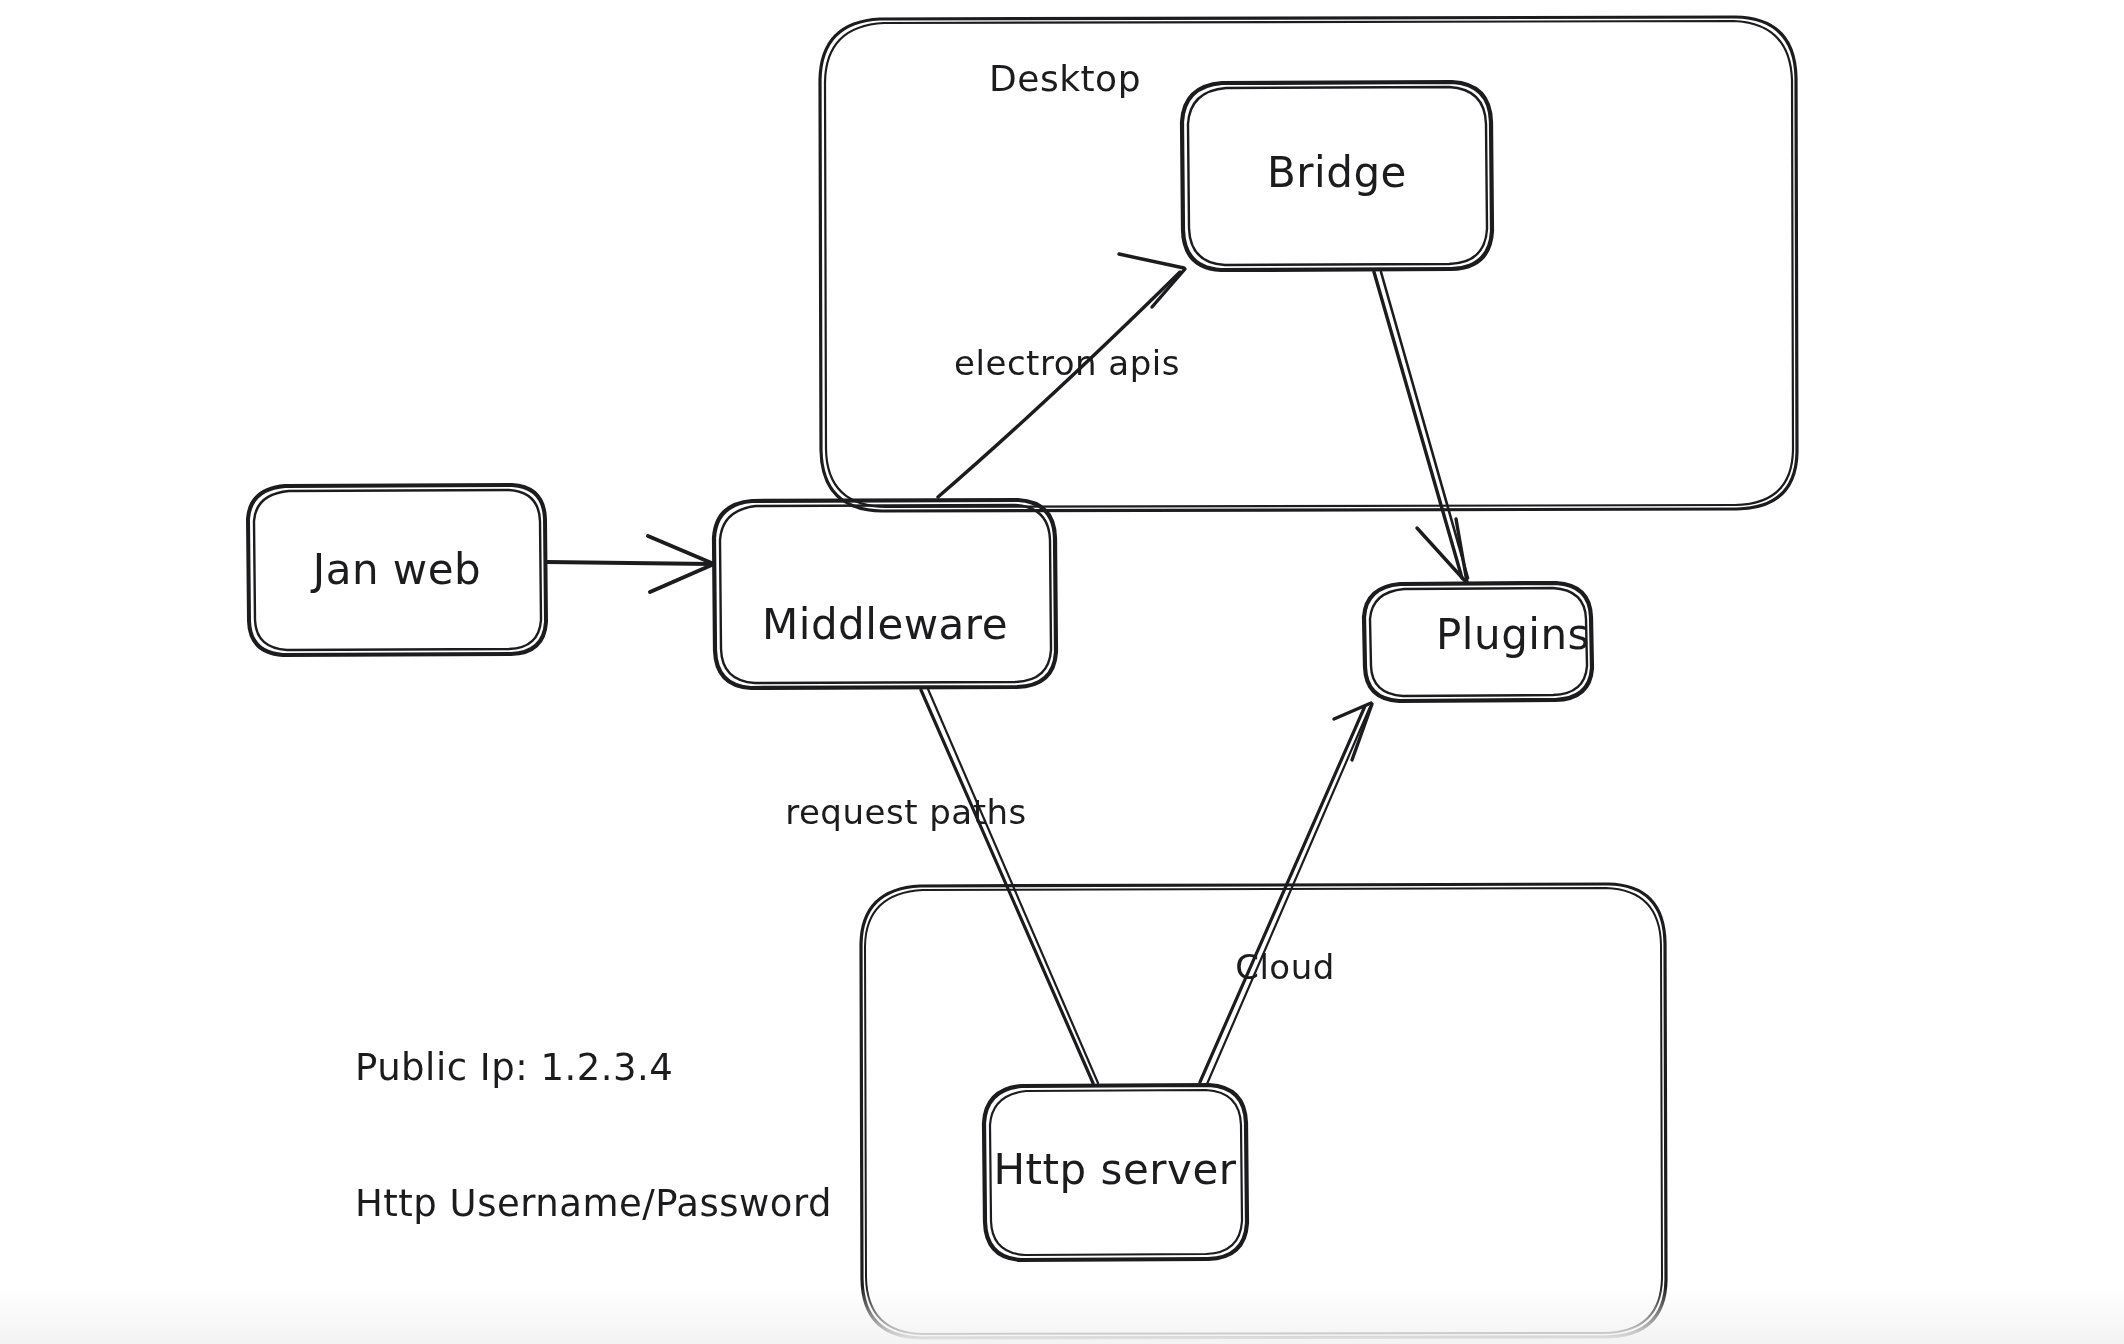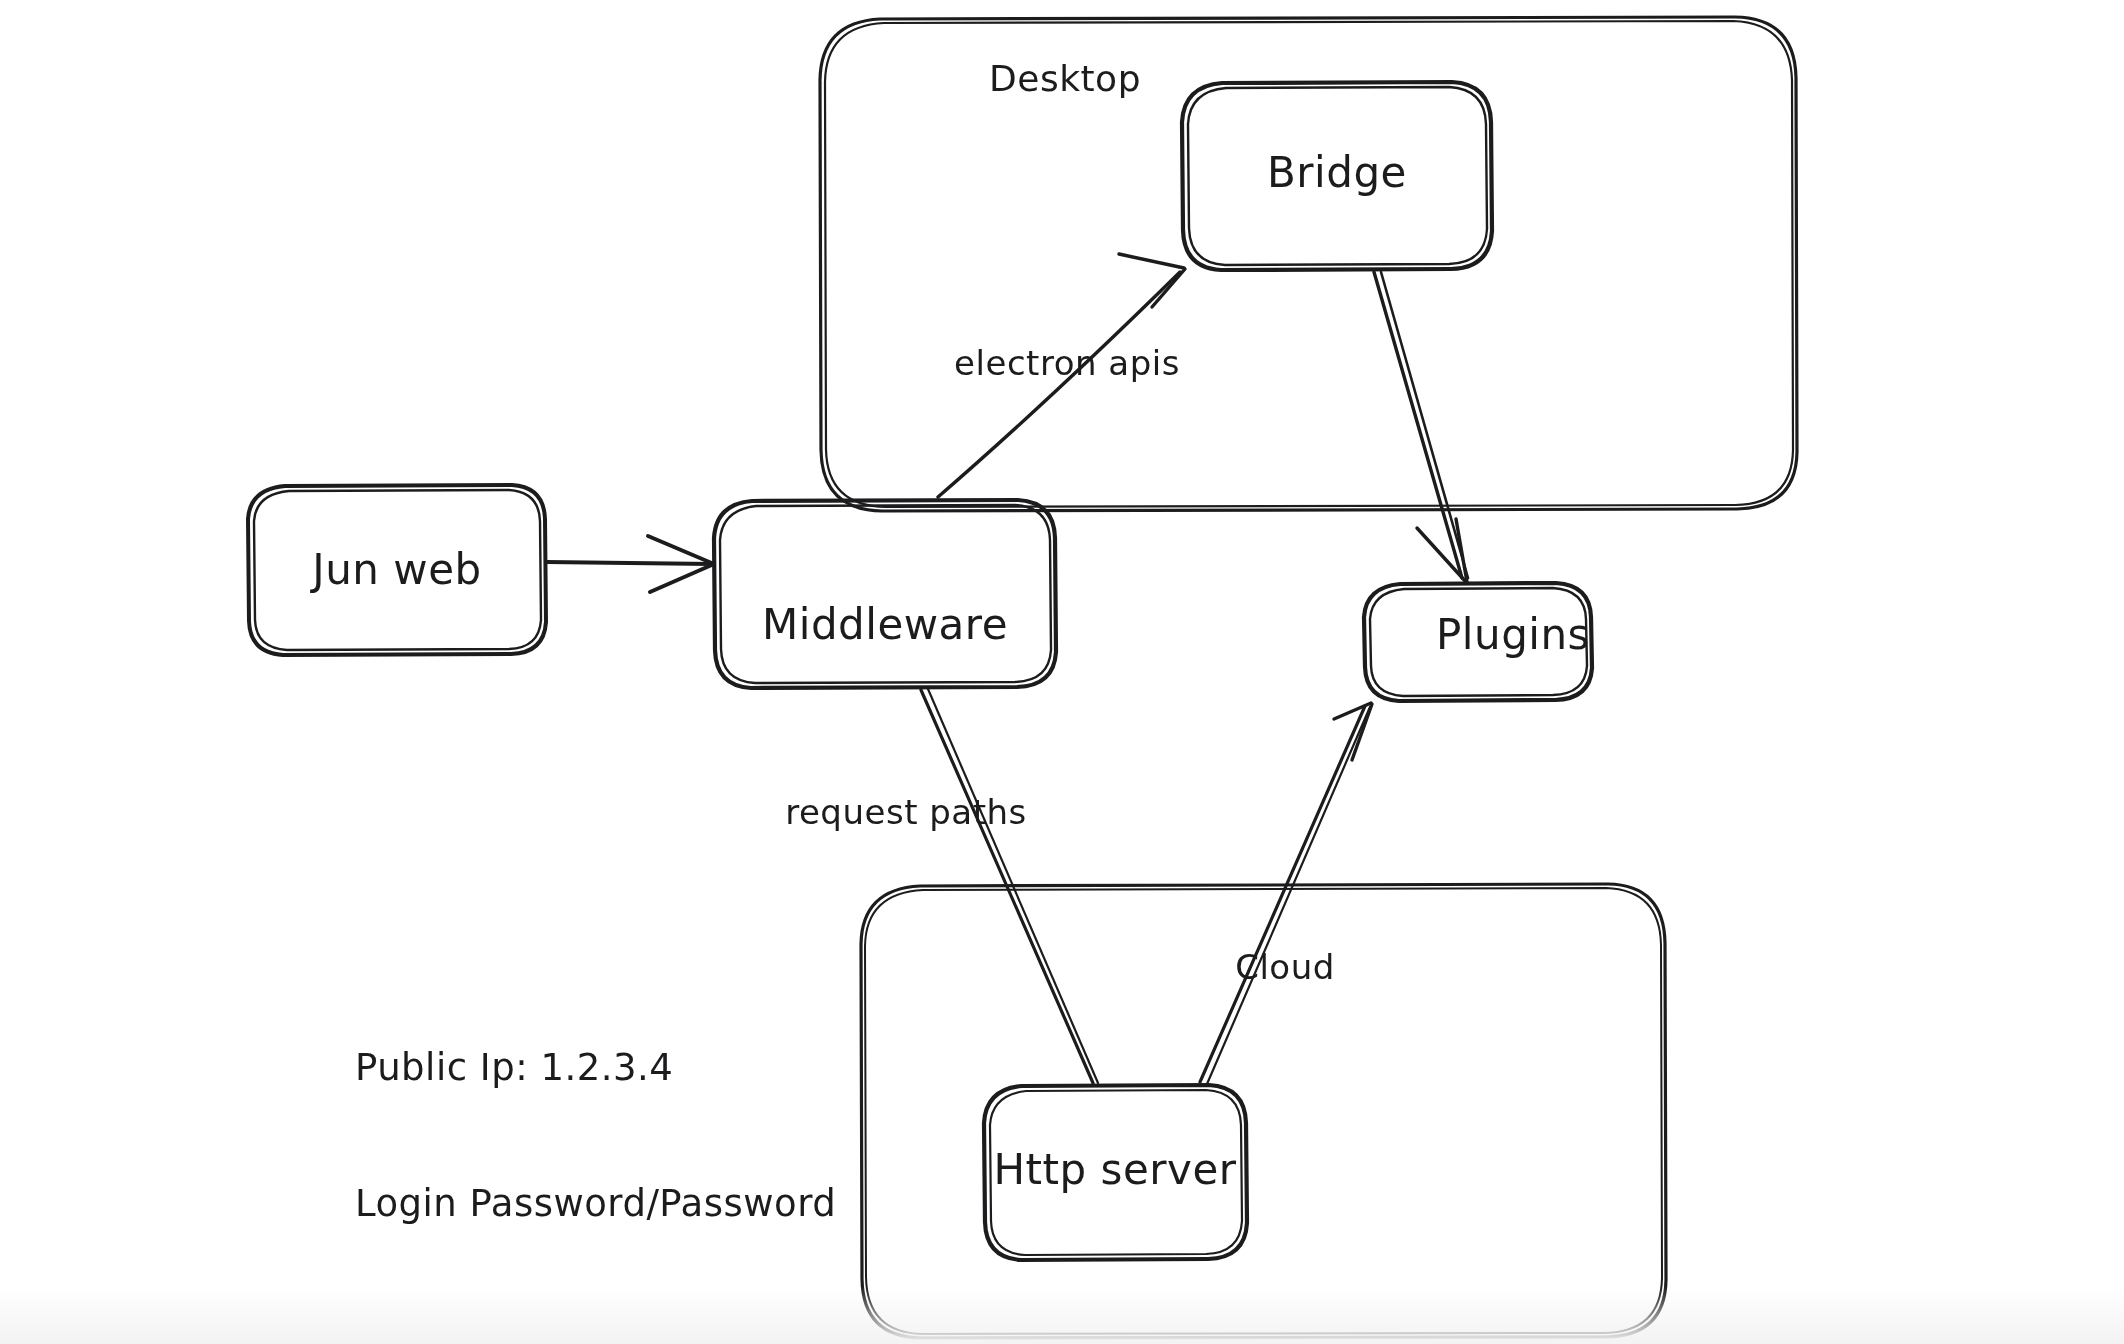--- a/index.html
+++ b/index.html
@@ -131,36 +131,36 @@
         <path stroke-width="2.2" d="M 1207 1084 L 1370 707"></path>
         <path stroke-width="3.4" d="M 1334 719 L 1371 703"></path>
         <path stroke-width="3.4" d="M 1352 760 L 1372 704"></path>
       </g>
 
     </g>
   </svg>
 
   <div class="lbl group-label" style="left:1065px; top:79px;">Desktop</div>
 
-  <div class="lbl node-label" style="left:397px; top:570px;">Jun web</div>
+  <div class="lbl node-label" style="left:397px; top:570px;">Jan web</div>
 
   <div class="lbl node-label" style="left:885px; top:625px;">Middleware</div>
 
   <div class="lbl node-label" style="left:1337px; top:173px;">Bridge</div>
 
   <div class="lbl node-label" style="left:1474px; top:635px;margin-left:39px;">Plugins</div>
 
   <div class="lbl node-label" style="left:1115px; top:1170px;">Http server</div>
 
   <div class="lbl edge-label" style="left:1067px; top:364px;">electron apis</div>
 
   <div class="lbl edge-label" style="left:906px; top:813px;">request paths</div>
 
   <div class="lbl edge-label" style="left:1285px; top:968px;">Cloud</div>
 
   <div class="lbl note-label" style="left:355px; top:955px;">
     <span class="note-line">Public Ip: 1.2.3.4</span>
-    <span class="note-line">Login Password/Password</span>
+    <span class="note-line">Http Username/Password</span>
   </div>
 
   <div class="bottom-fade"></div>
 
 </div>
 
 </body></html>

